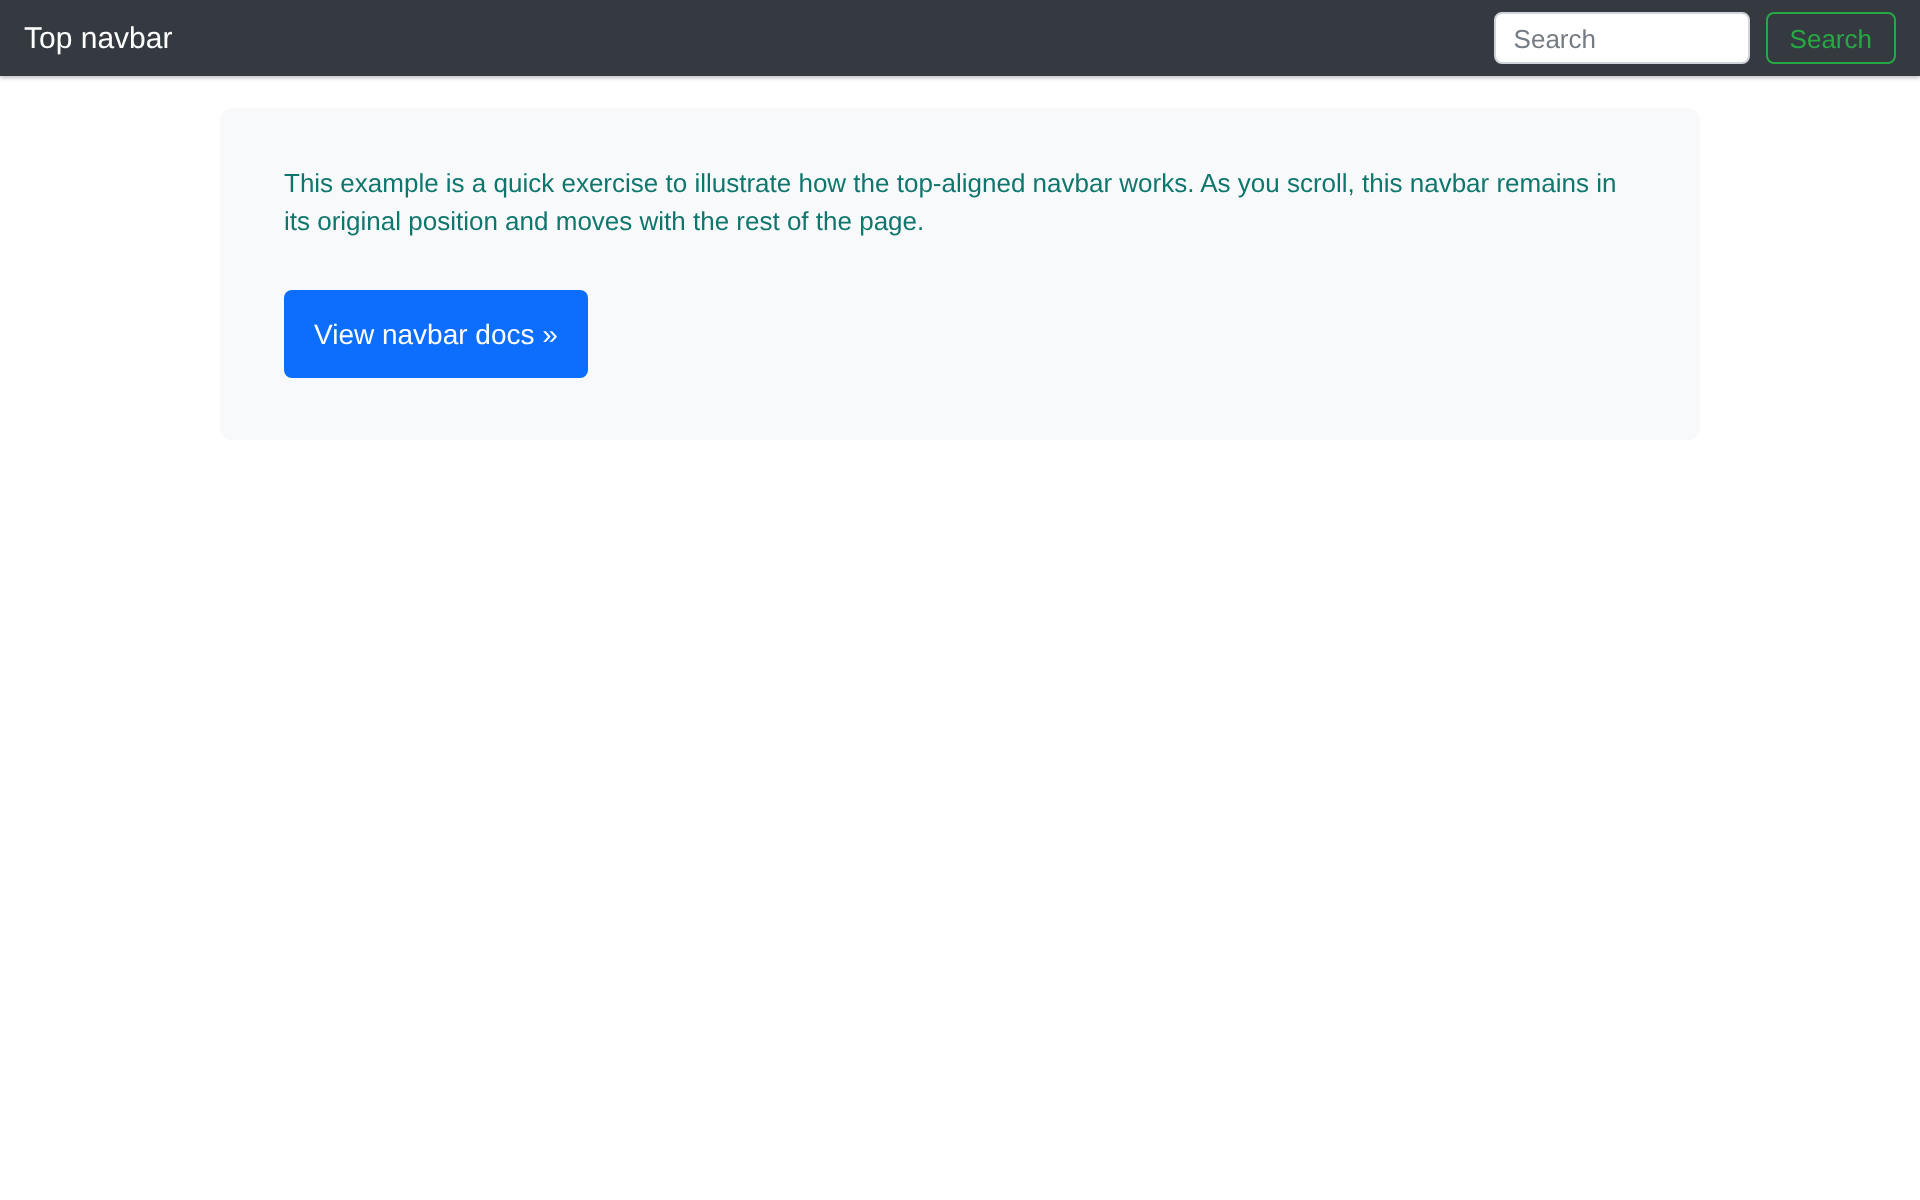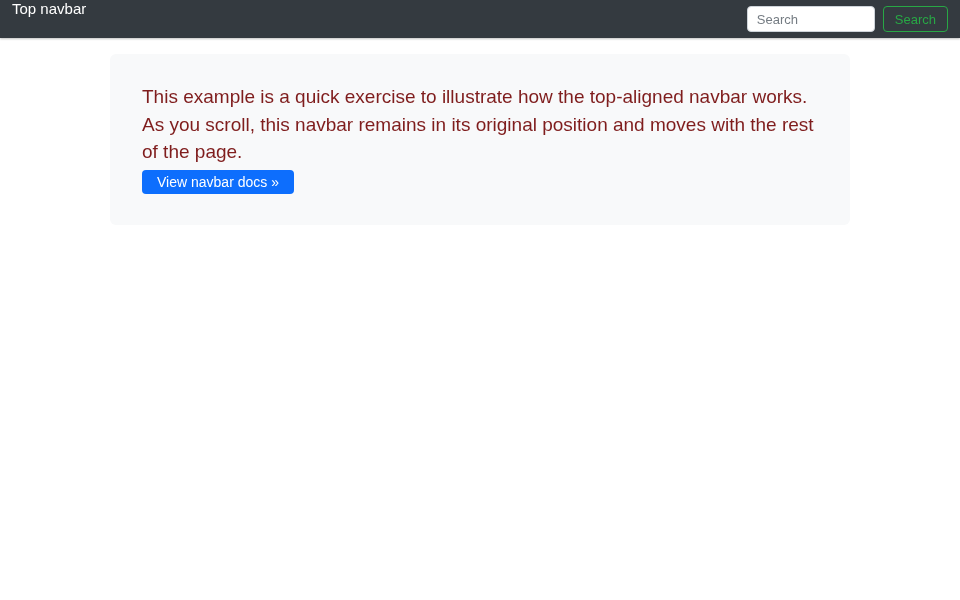--- a/index.html
+++ b/index.html
@@ -9,20 +9,21 @@
       width: 960px;
       height: 600px;
       background: #ffffff;
       font-family: "Liberation Sans", "DejaVu Sans", sans-serif;
       overflow: hidden;
     }
 
     
     .navbar {
       display: flex;
+      align-items: center;
       height: 38px;
       background: #343a40;
       padding: 0 12px;
       box-shadow: 0 1px 2px rgba(0,0,0,.25);
     }
     .brand {
       color: #ffffff;
       font-size: 15px;
       text-decoration: none;
       margin-right: 18px;
@@ -85,33 +86,33 @@
       padding: 29px 32px 31px;
     }
     .jumbotron h1 {
       margin: 0 0 9px;
       font-size: 29px;
       font-weight: 500;
       letter-spacing: -0.2px;
       color: #212529;
     }
     .jumbotron p {
-      margin: 0 0 4px;
-      font-size: 19px;
+      margin: 0 0 24px;
+      font-size: 13px;
       line-height: 1.45;
-      color: #7f1d1d;
+      color: #0f766e;
       max-width: 690px;
     }
     .btn-primary {
       display: inline-block;
       background: #0d6efd;
       color: #ffffff;
       border: none;
       border-radius: 4px;
-      padding: 4px 15px;
+      padding: 14px 15px;
       font-size: 14px;
       font-family: inherit;
       cursor: pointer;
     }
   </style>
 </head>
 <body>
 
 <header class="navbar">
   <a class="brand">Top navbar</a>

